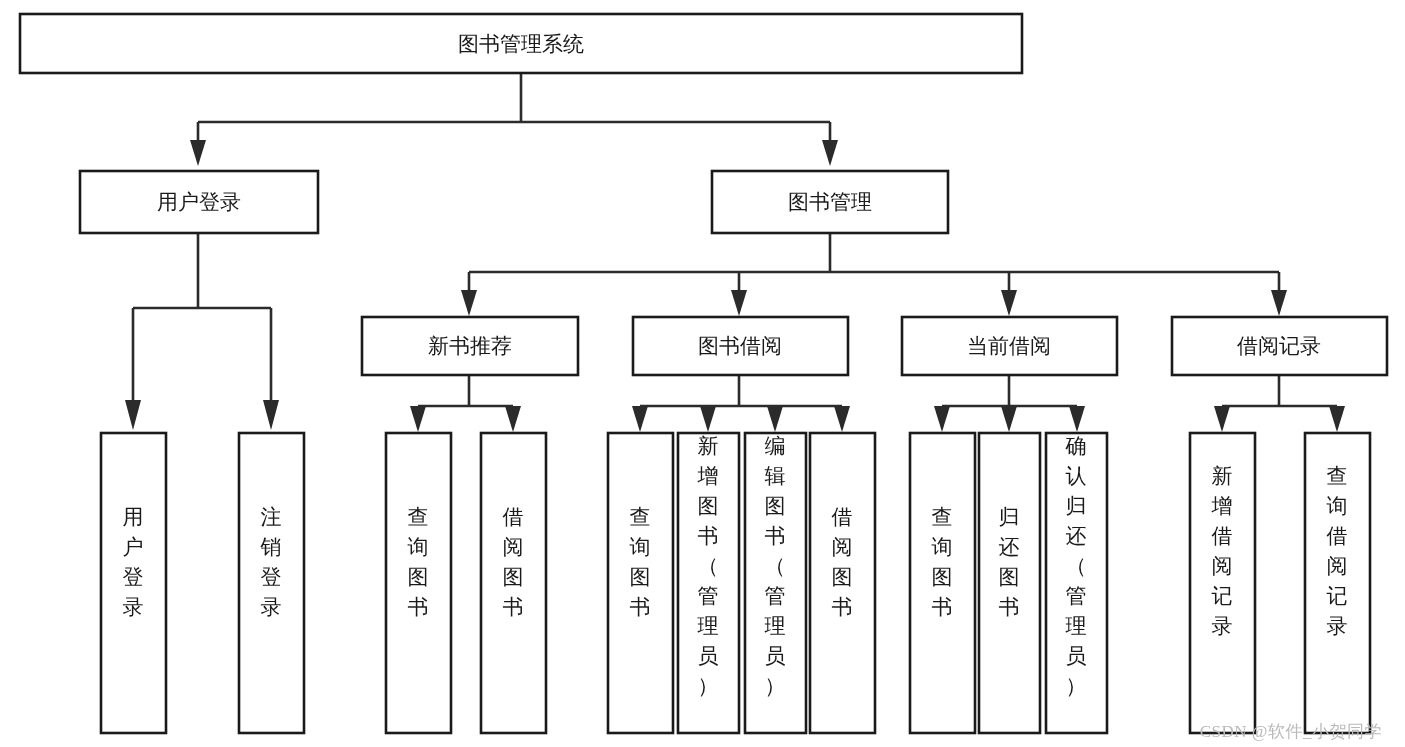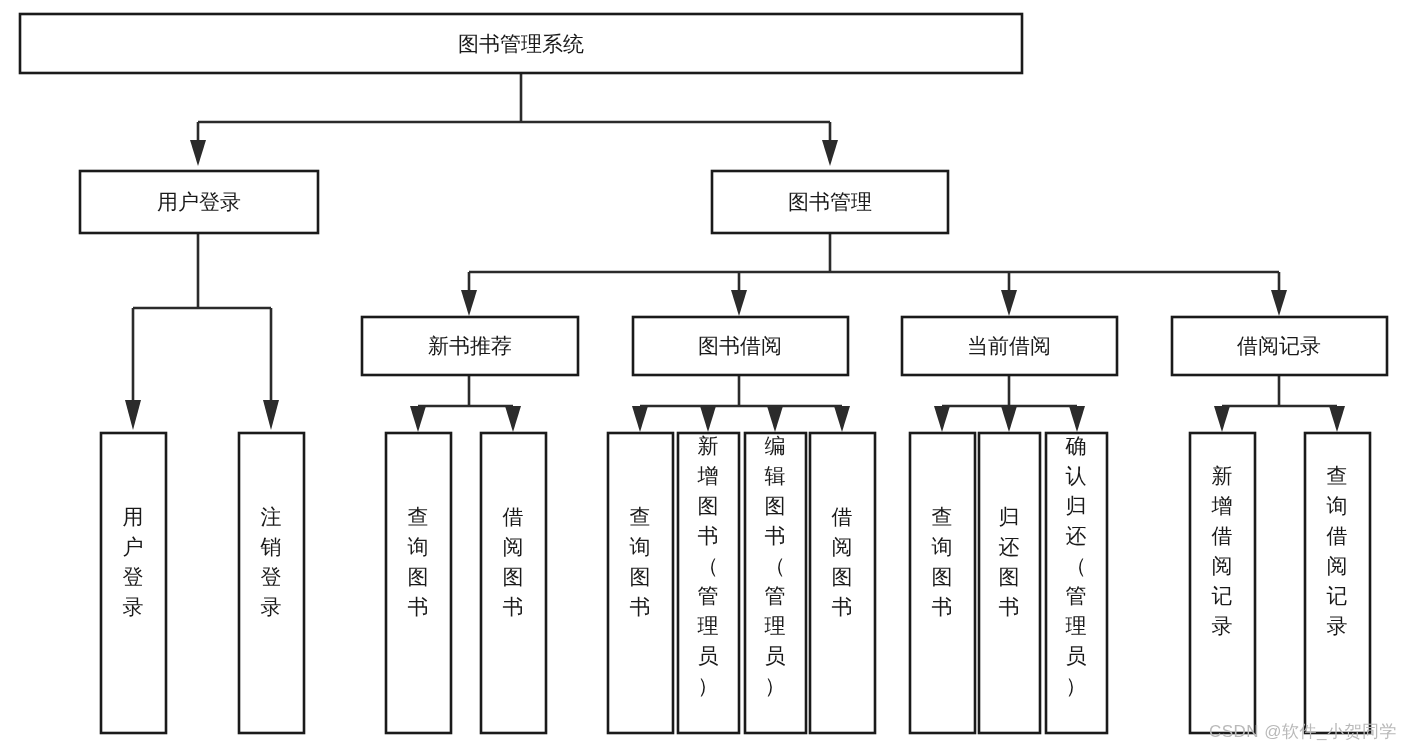--- a/index.html
+++ b/index.html
@@ -51,23 +51,23 @@
     dominant-baseline: middle;
   }
   .node-label-v {
     font-family: "Liberation Sans", "DejaVu Sans", sans-serif;
     font-size: 21px;
     fill: #1a1a1a;
     text-anchor: middle;
   }
   .watermark-text {
     position: absolute;
-    right: 8px;
+    right: 23px;
     bottom: 4px;
-    font-family: Liberation Sans, sans-serif;
+    font-family: Liberation Serif, serif;
     font-size: 17px;
     color: #b9b9b9;
     white-space: nowrap;
     letter-spacing: 0.5px;
     pointer-events: none;
   }
 </style>
 </head>
 <body>
 

